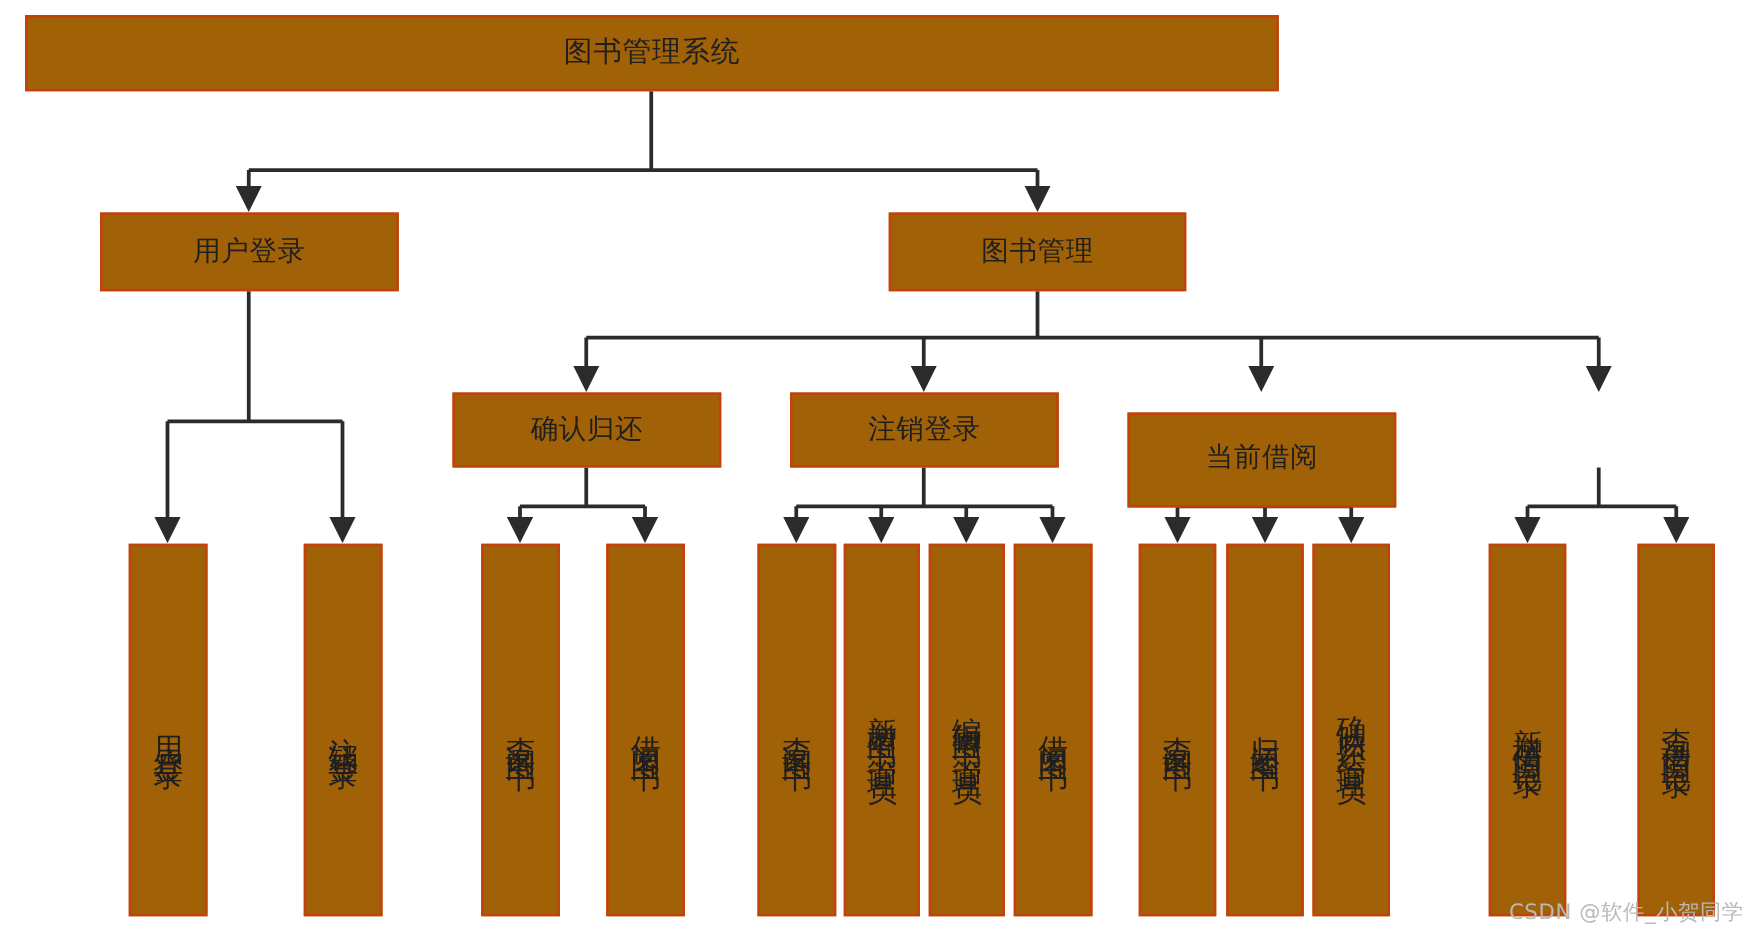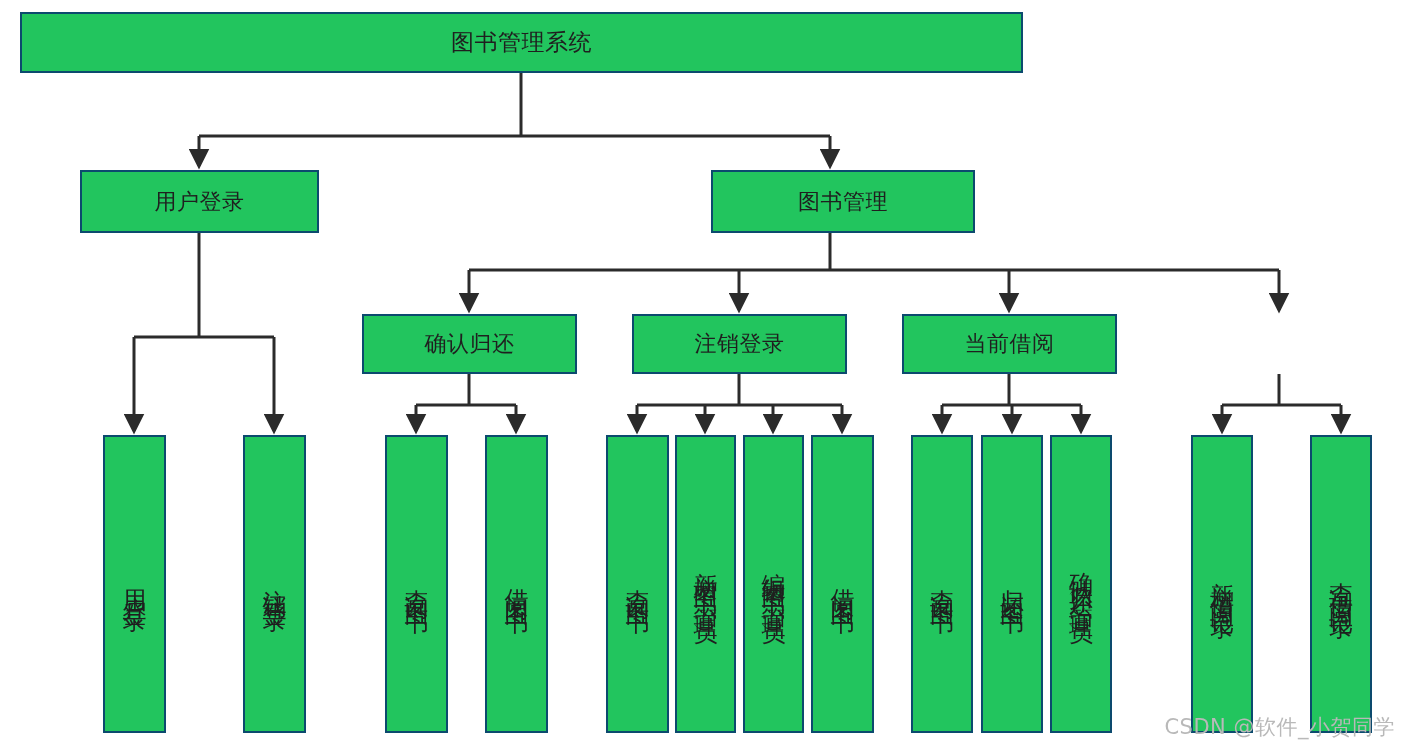--- a/index.html
+++ b/index.html
@@ -18,22 +18,22 @@
   #edges{
     position:absolute;
     left:0; top:0;
     width:1405px;
     height:747px;
     pointer-events:none;
   }
   .node{
     position:absolute;
     box-sizing:border-box;
-    border:2px solid #0c4a6e;
-    background:#22c55e;
+    border:2px solid #c2410c;
+    background:#a16207;
     display:flex;
     align-items:center;
     justify-content:center;
     overflow:hidden;
   }
   .node .label{
     display:block;
     text-align:center;
     color:#1f1f1f;
     line-height:1.18;
@@ -62,21 +62,21 @@
     height:100%;
     display:flex;
     align-items:center;
     justify-content:center;
     white-space:nowrap;
   }
   #watermark{
     position:absolute;
     right:10px;
     bottom:6px;
-    font-size:21px;
+    font-size:17px;
     color:#b9b9b9;
     letter-spacing:0.5px;
     user-select:none;
     white-space:nowrap;
   }
 </style>
 </head>
 <body>
 
 <div id="canvas">
@@ -132,31 +132,31 @@
     </g>
   </svg>
 
   <div class="node h root" style="left:20px;top:12px;width:1003px;height:61px;">
     <span class="label">图书管理系统</span>
   </div>
 
   <div class="node h" style="left:80px;top:170px;width:239px;height:63px;">
     <span class="label">用户登录</span>
   </div>
-  <div class="node h" style="left:711px;top:170px;width:264px;height:63px;">
+  <div class="node h" style="left:711px;top:170px;width:238px;height:63px;">
     <span class="label">图书管理</span>
   </div>
 
   <div class="node h" style="left:362px;top:314px;width:215px;height:60px;">
     <span class="label">确认归还</span>
   </div>
   <div class="node h" style="left:632px;top:314px;width:215px;height:60px;">
     <span class="label">注销登录</span>
   </div>
-  <div class="node h" style="left:902px;top:314px;width:215px;height:60px;">
+  <div class="node h" style="left:902px;top:330px;width:215px;height:76px;font-family:Liberation Mono, monospace;">
     <span class="label">当前借阅</span>
   </div>
 
   <div class="node v" style="left:103px;top:435px;width:63px;height:298px;">
     <span class="label">用户登录</span>
   </div>
   <div class="node v" style="left:243px;top:435px;width:63px;height:298px;">
     <span class="label">注销登录</span>
   </div>
 

